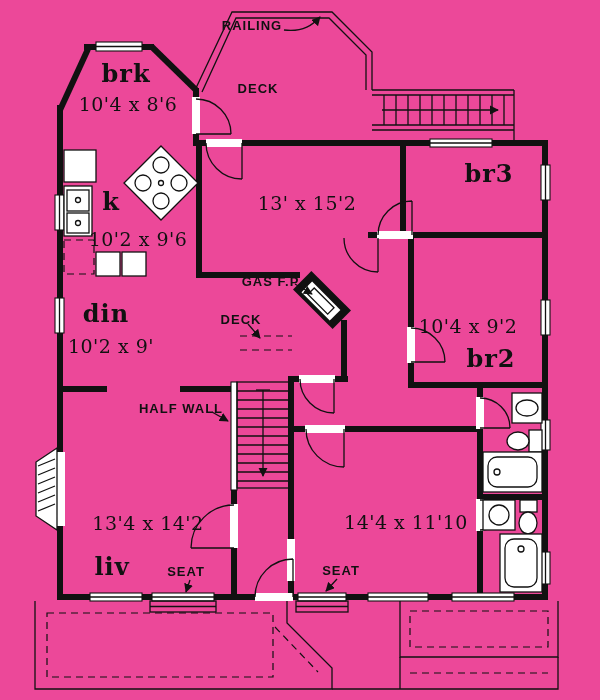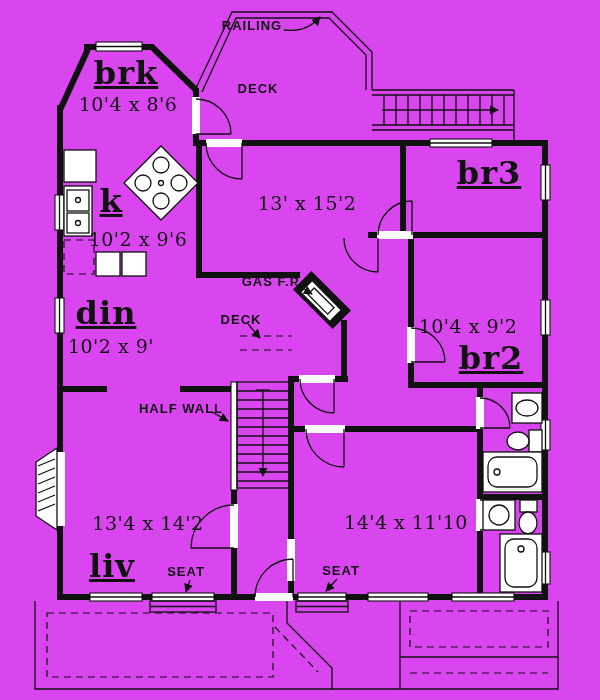--- a/index.html
+++ b/index.html
@@ -1,34 +1,34 @@
 <!DOCTYPE html>
 <html><head>
 <meta charset="utf-8">
 <style>
   html,body{margin:0;padding:0;background:#ffffff;}
   .plan{
-    position:relative;width:600px;height:700px;background:#d946ef;overflow:hidden;
+    position:relative;width:600px;height:700px;background:#ec4899;overflow:hidden;
     font-family:"Liberation Sans",sans-serif;color:#111;
   }
   .plan svg{position:absolute;left:0;top:0;}
   
   .wall{fill:#111;}
   .wline{stroke:#111;stroke-width:6;fill:none;}
   .thin{stroke:#111;stroke-width:1.3;fill:none;}
   .fix{stroke:#111;stroke-width:1.3;fill:#ffffff;}
   .win{fill:#ffffff;stroke:#111;stroke-width:1.1;}
   .gap{fill:#ffffff;}
   .dash{stroke:#111;stroke-width:1.2;fill:none;stroke-dasharray:7 5;}
   .arrow{stroke:#111;stroke-width:1.3;fill:none;marker-end:url(#ah);}
   
   .lbl{position:absolute;transform:translate(-50%,-50%);font-size:13px;font-weight:bold;
        letter-spacing:1px;white-space:nowrap;}
   .room{position:absolute;transform:translate(-50%,-50%);font-family:"DejaVu Serif",serif;
-        font-weight:bold;font-size:32px;letter-spacing:1px;white-space:nowrap;text-decoration:underline;}
+        font-weight:bold;font-size:24px;letter-spacing:1px;white-space:nowrap;}
   .dims{position:absolute;transform:translate(-50%,-50%);font-family:"DejaVu Serif",serif;
         font-weight:normal;font-size:19px;letter-spacing:0.5px;white-space:nowrap;text-align:right;}
 </style>
 </head>
 <body>
 
 <div class="plan">
 
   <svg width="600" height="700" viewBox="0 0 600 700">
     <defs>

